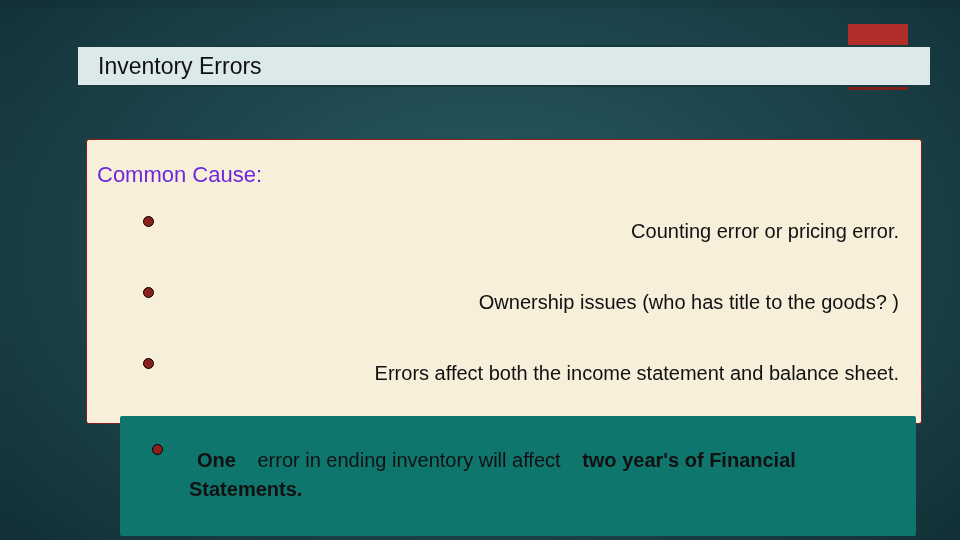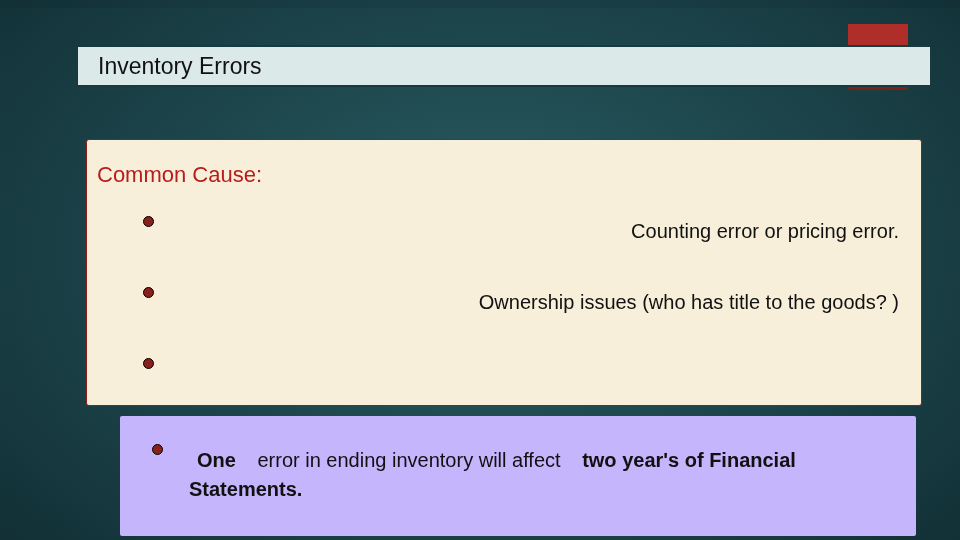--- a/index.html
+++ b/index.html
@@ -47,21 +47,21 @@
     top: 115px;
     left: 62px;
     width: 836px;
     background: #f7efda;
     border: 1.5px solid #8a1f1c;
     border-radius: 3px;
     padding: 14px 14px 22px 14px;
   }
   .content-heading {
     font-size: 22px;
-    color: #b91c1c;
+    color: #6d28d9;
     margin-bottom: 22px;
     margin-left: -4px;
   }
   .bullet-row {
     display: flex;
     align-items: flex-start;
     margin: 0 0 28px 34px;
     justify-content: space-between;
   }
   .bullet-row:last-child { margin-bottom: 6px; }
@@ -78,21 +78,21 @@
   .bullet-text {
     font-size: 20px;
     color: #111;
     line-height: 1.35;
   }
   .callout-box {
     position: absolute;
     top: 392px;
     left: 96px;
     width: 796px;
-    background: #c4b5fd;
+    background: #0f766e;
     padding: 14px 16px 16px 16px;
     border-radius: 2px;
   }
   .callout-row {
     display: flex;
     align-items: flex-start;
   }
   .callout-dot {
     width: 11px;
     height: 11px;
@@ -126,20 +126,21 @@
   <div class="bullet-row">
     <div class="bullet-dot"></div>
     <div class="bullet-text">Counting error or pricing error.</div>
   </div>
   <div class="bullet-row">
     <div class="bullet-dot"></div>
     <div class="bullet-text">Ownership issues (who has title to the goods? )</div>
   </div>
   <div class="bullet-row">
     <div class="bullet-dot"></div>
+    <div class="bullet-text">Errors affect both the income statement and balance sheet.</div>
   </div>
 </div>
 
 <div class="callout-box">
   <div class="callout-row">
     <div class="callout-dot"></div>
     <div class="callout-text">
       <b>One</b><span> error in ending inventory will affect </span><b>two year's of Financial Statements.</b>
     </div>
   </div>

